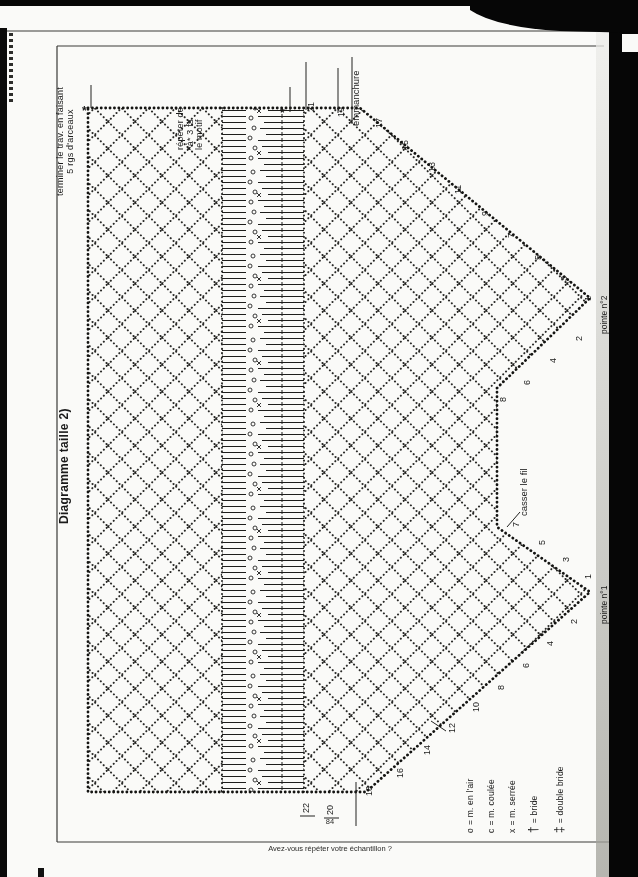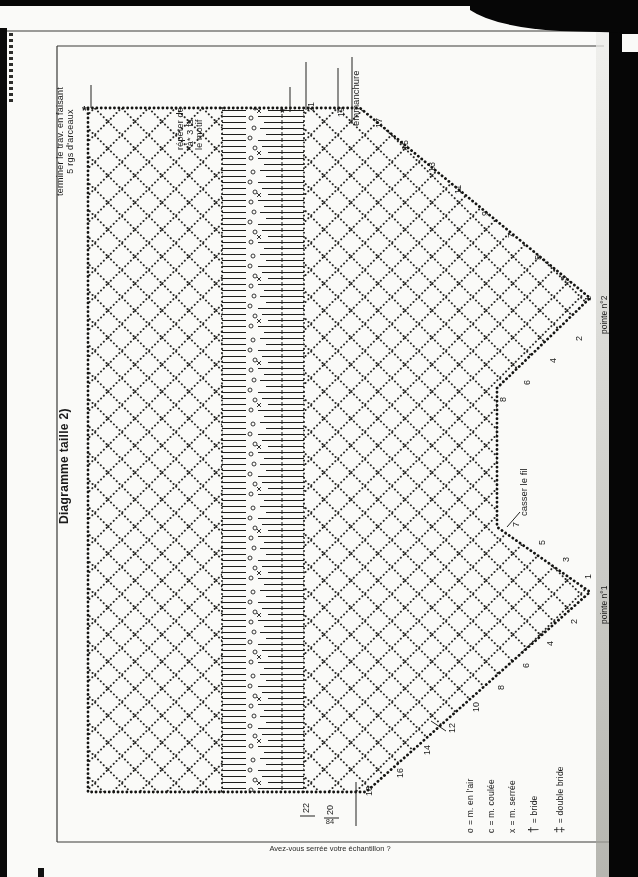--- a/index.html
+++ b/index.html
@@ -176,16 +176,16 @@
   <div class="rot legend-item" style="left:508px;top:833px">
     <span class="lsym">x</span><span>= m. serrée</span>
   </div>
   <div class="rot legend-item" style="left:529px;top:833px">
     <span class="lsym lsym-tall">†</span><span>= bride</span>
   </div>
   <div class="rot legend-item" style="left:555px;top:833px">
     <span class="lsym lsym-tall">‡</span><span>= double bride</span>
   </div>
 
-  <div class="caption" style="left:230px;top:844px;width:200px">Avez-vous serrée votre échantillon ?</div>
+  <div class="caption" style="left:230px;top:844px;width:200px">Avez-vous répéter votre échantillon ?</div>
   <div class="caption" style="left:320px;top:817px;width:20px">84</div>
 
 </div>
 
 </body></html>

